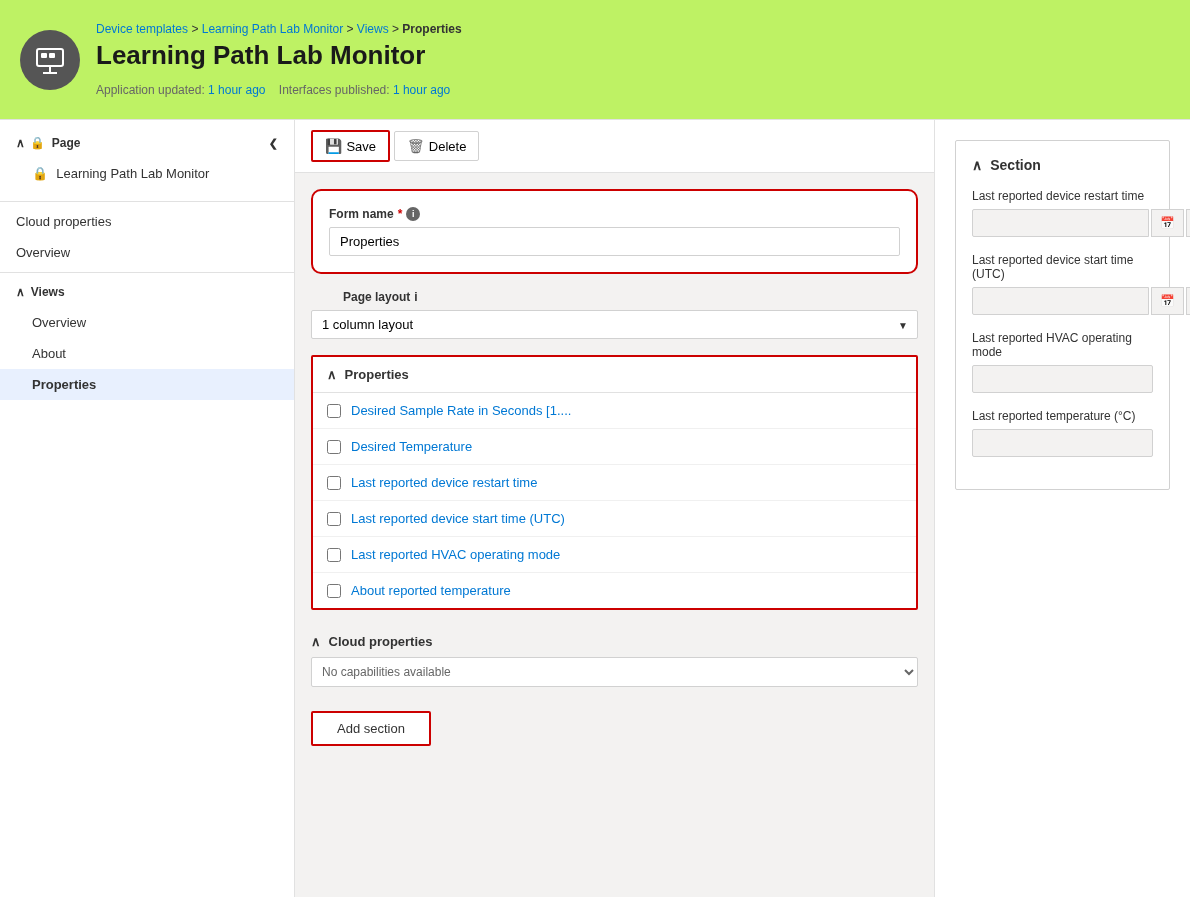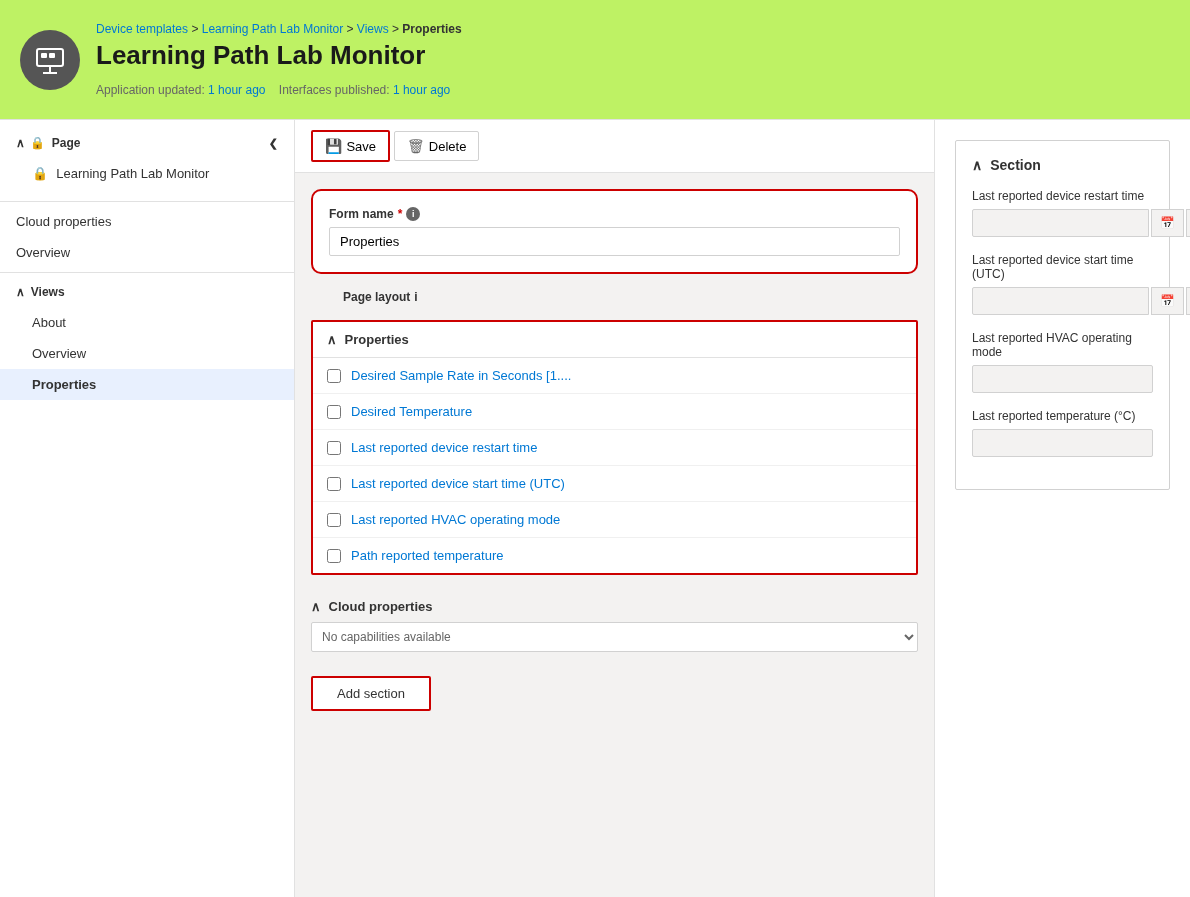--- a/index.html
+++ b/index.html
@@ -128,24 +128,24 @@
     </div>
     <div class="sidebar-item">
       <span>Overview</span>
     </div>
     <hr class="sidebar-divider">
     <div class="sidebar-section-header">
       <span>∧</span>
       <span>Views</span>
     </div>
     <div class="sidebar-item indent">
+      <span>Overview</span>
+    </div>
+    <div class="sidebar-item indent">
       <span>About</span>
-    </div>
-    <div class="sidebar-item indent">
-      <span>Overview</span>
     </div>
     <div class="sidebar-item indent active">
       <span style="font-weight:700;">Properties</span>
     </div>
   </div>
 
   <div class="main-content">
 
     <div class="left-panel">
 
@@ -169,20 +169,27 @@
             <span class="info-icon">i</span>
           </div>
           <input class="form-input" type="text" value="Properties" style="">
         </div>
 
         <div class="page-layout-section">
           <div class="page-layout-label">
             <span>Page layout</span>
             <span class="info-icon">i</span>
           </div>
+          <div class="select-wrapper">
+            <select>
+              <option>1 column layout</option>
+              <option>2 column layout</option>
+            </select>
+            <span class="select-arrow">▼</span>
+          </div>
         </div>
 
         <div class="properties-section">
           <div class="section-header">
             <span>∧</span>
             <span>Properties</span>
           </div>
           <div class="prop-item">
             <input type="checkbox" style="">
             <span class="prop-item-label">Desired Sample Rate in Seconds [1....</span>
@@ -198,21 +205,21 @@
           <div class="prop-item">
             <input type="checkbox" style="">
             <span class="prop-item-label">Last reported device start time (UTC)</span>
           </div>
           <div class="prop-item">
             <input type="checkbox" style="">
             <span class="prop-item-label">Last reported HVAC operating mode</span>
           </div>
           <div class="prop-item">
             <input type="checkbox" style="">
-            <span class="prop-item-label">Path reported temperature</span>
+            <span class="prop-item-label">About reported temperature</span>
           </div>
         </div>
 
         <div class="cloud-section">
           <div class="cloud-header">
             <span>∧</span>
             <span>Cloud properties</span>
           </div>
           <div>
             <select style="width:100%; border:1px solid #d1d1d1; padding:6px; font-size:12px; color:#666; background:#fff; border-radius:2px;">

